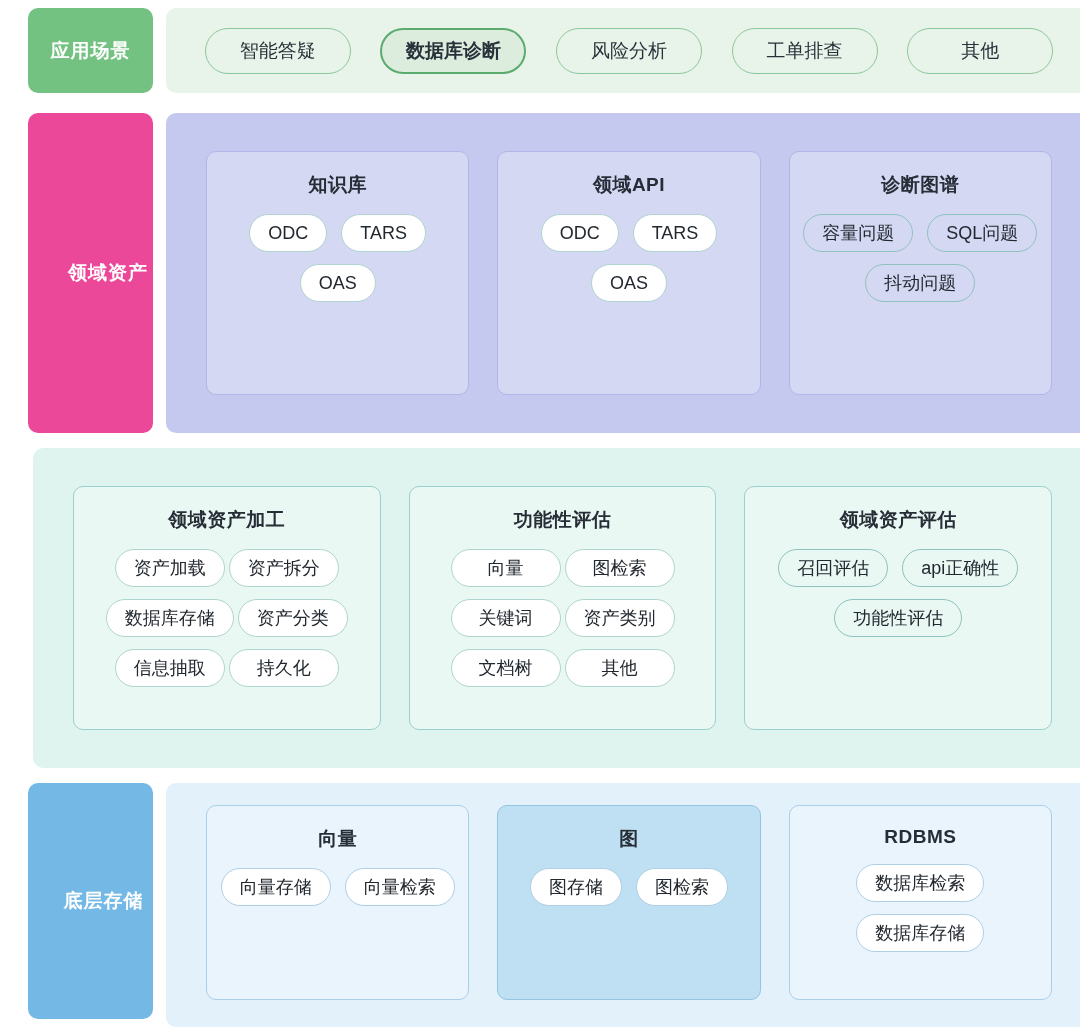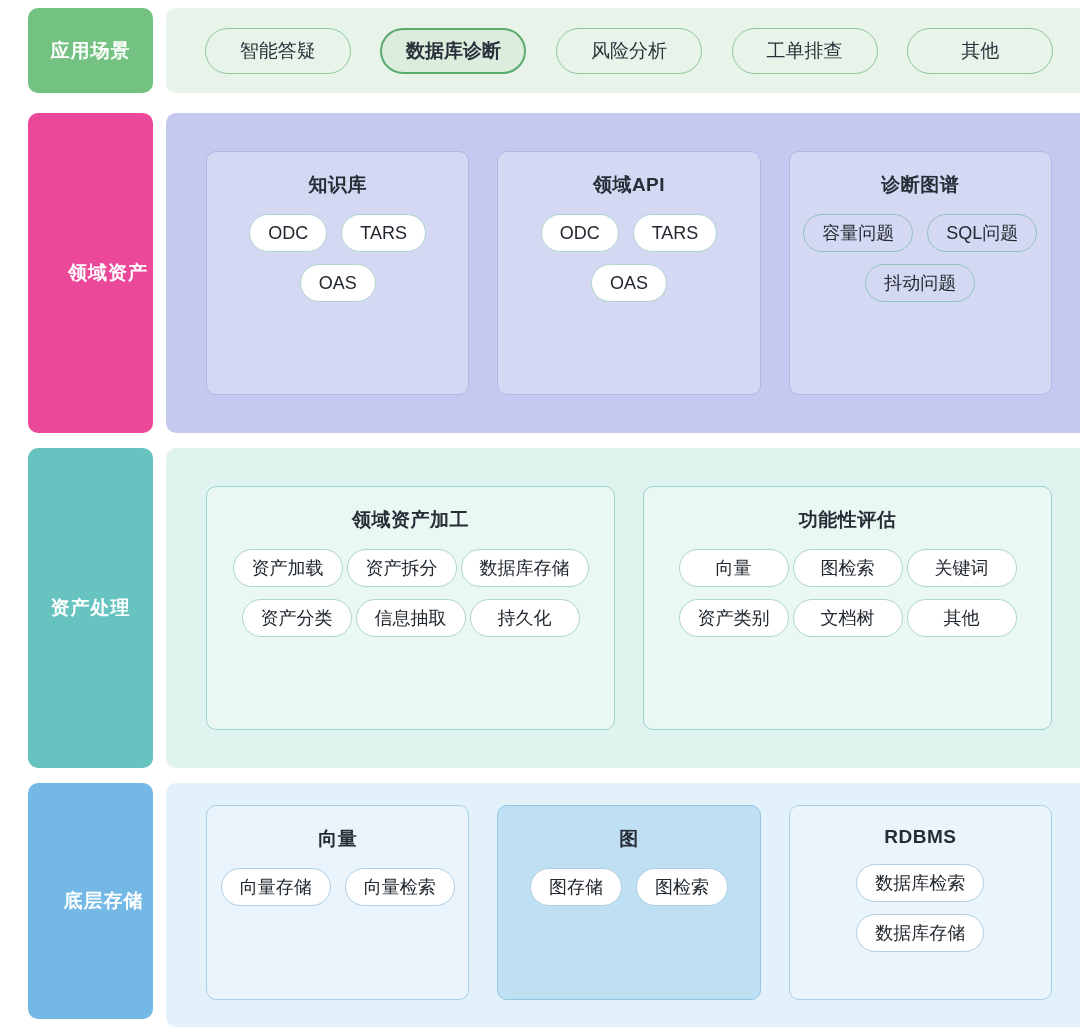--- a/index.html
+++ b/index.html
@@ -238,21 +238,20 @@
             <div class="chip ghost-teal">SQL问题</div>
             <div class="chip ghost-teal">抖动问题</div>
           </div>
         </div>
 
       </div>
     </div>
   </div>
 
   <div class="row" id="row-process">
-    <div class="row-label">资产处理</div>
     <div class="row-body">
       <div class="card-grid">
 
         <div class="card process">
           <div class="card-title">领域资产加工</div>
           <div class="chip-area two-col">
             <div class="chip white-teal">资产加载</div>
             <div class="chip white-teal">资产拆分</div>
             <div class="chip white-teal">数据库存储</div>
             <div class="chip white-teal">资产分类</div>
@@ -266,20 +265,28 @@
           <div class="chip-area two-col">
             <div class="chip white-teal">向量</div>
             <div class="chip white-teal">图检索</div>
             <div class="chip white-teal">关键词</div>
             <div class="chip white-teal">资产类别</div>
             <div class="chip white-teal">文档树</div>
             <div class="chip white-teal">其他</div>
           </div>
         </div>
 
+        <div class="card process">
+          <div class="card-title">领域资产评估</div>
+          <div class="chip-area">
+            <div class="chip ghost-teal">召回评估</div>
+            <div class="chip ghost-teal">api正确性</div>
+            <div class="chip ghost-teal">功能性评估</div>
+          </div>
+        </div>
 
       </div>
     </div>
   </div>
 
   <div class="row" id="row-storage">
     <div class="row-label">底层存储</div>
     <div class="row-body">
       <div class="card-grid">
 

